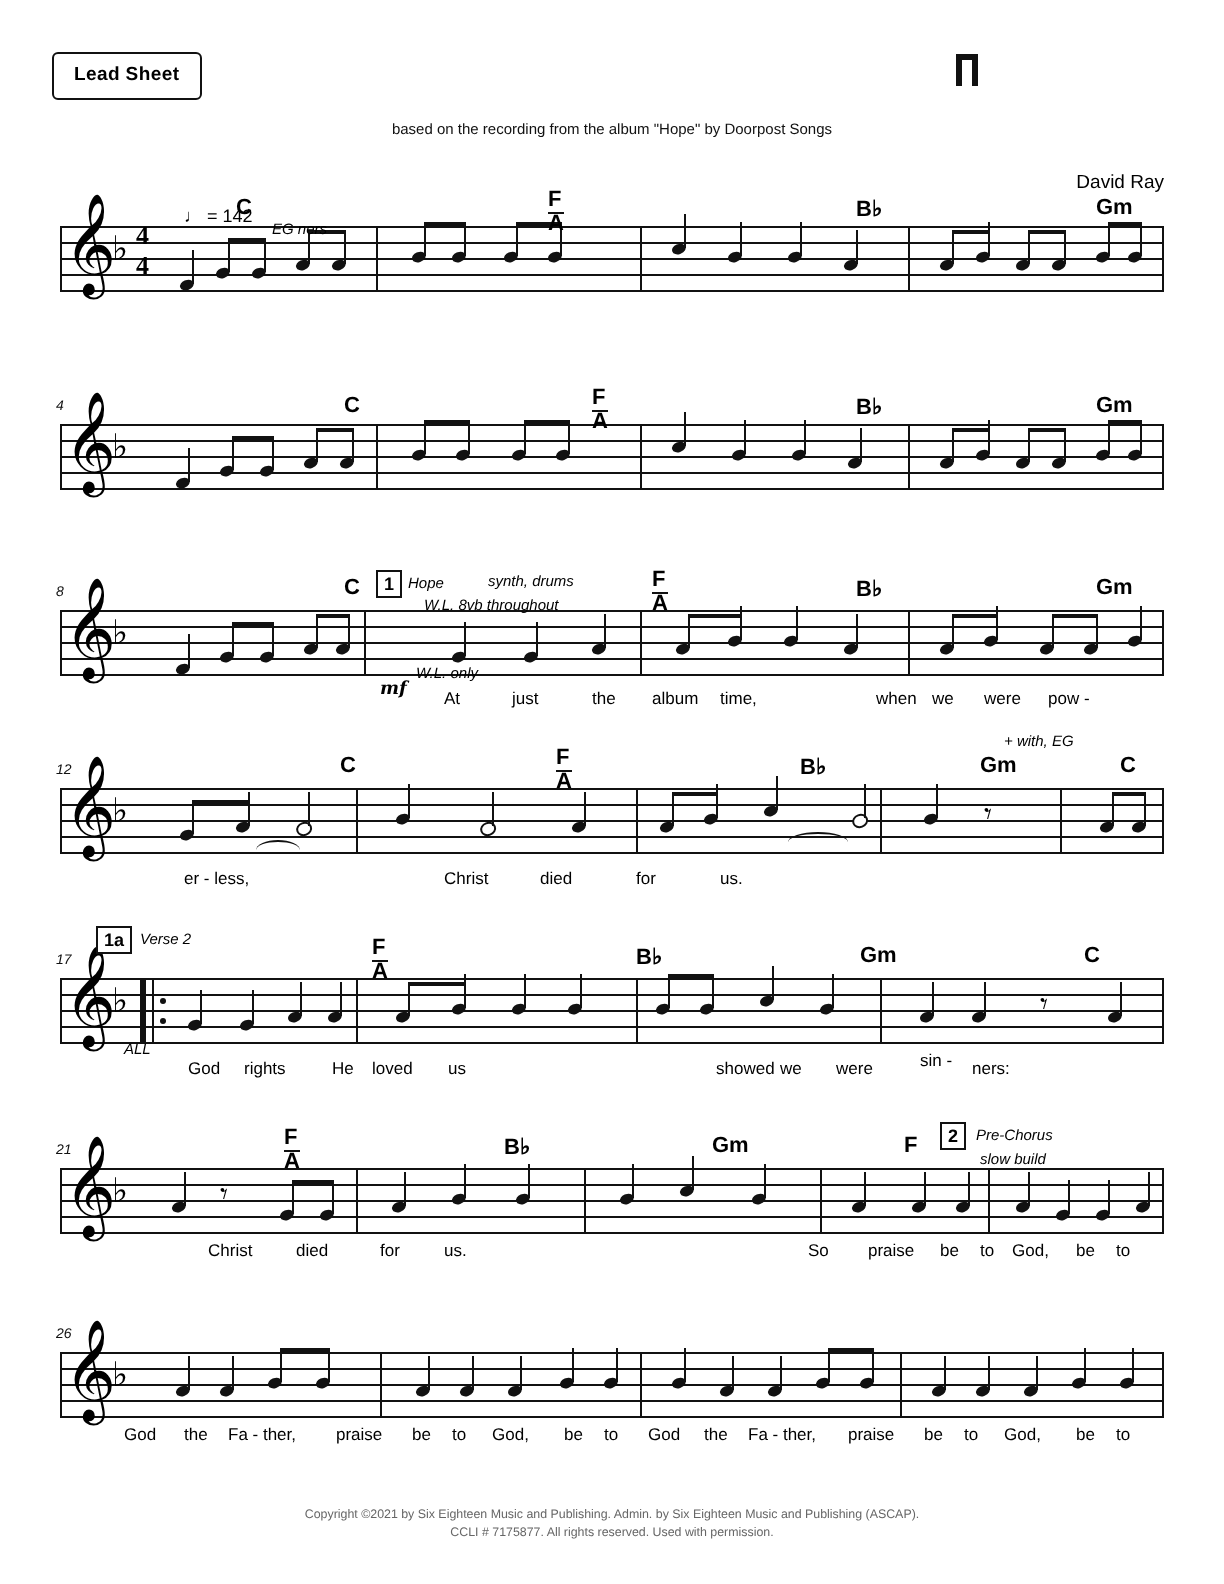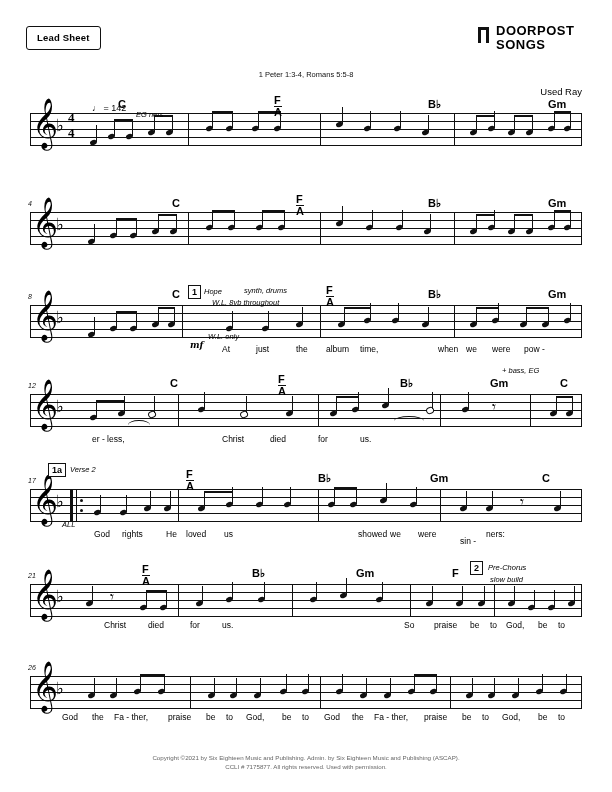--- a/index.html
+++ b/index.html
@@ -265,35 +265,31 @@
   .footer.l1 { top: 754px; }
   .footer.l2 { top: 763px; }
 </style>
 </head>
 <body>
 
 <div class="page">
 
   <div class="lead-sheet-box">Lead Sheet</div>
 
-  <div class="subtitle2">1 Peter 1:3-4, Romans 5:5-8</div>
+  <div class="subtitle1">based on the recording from the album "Hope" by Doorpost Songs</div>
 
   <div class="logo">
     <svg class="logo-mark" width="16" height="30" viewBox="0 0 16 30">
       <rect x="2" y="2" width="3" height="16" fill="#111"></rect>
       <rect x="2" y="2" width="11" height="3" fill="#111"></rect>
       <rect x="10" y="2" width="3" height="16" fill="#111"></rect>
     </svg>
-    <div class="logo-text">
-      <div>DOORPOST</div>
-      <div>SONGS</div>
-    </div>
-  </div>
-
-  <div class="composer">Used Ray</div>
+  </div>
+
+  <div class="composer">David Ray</div>
 
   <div class="staff" style="top:113px;">
     <div class="line"></div>
       <div class="line"></div>
       <div class="line"></div>
       <div class="line"></div>
       <div class="line"></div>
     <div class="clef">𝄞</div>
     <div class="keysig">♭</div>
     <div class="timesig">
@@ -571,21 +567,21 @@
     <div class="beam" style="left:526px; top:2px; width:17px;"></div>
   </div>
   <div class="chord" style="left:170px; top:377px;">C</div>
   <div class="chord" style="left:278px; top:374px;">
     <span class="slash-top">F</span>
       <span class="slash-bot">A</span>
   </div>
   <div class="chord" style="left:400px; top:377px;">B♭</div>
   <div class="chord" style="left:490px; top:377px;">Gm</div>
   <div class="chord" style="left:560px; top:377px;">C</div>
-  <div class="mark" style="left:502px; top:366px;">+ bass, EG</div>
+  <div class="mark" style="left:502px; top:366px;">+ with, EG</div>
   <div class="lyric" style="left:92px; top:434px;">er - less,</div>
   <div class="lyric" style="left:222px; top:434px;">Christ</div>
   <div class="lyric" style="left:270px; top:434px;">died</div>
   <div class="lyric" style="left:318px; top:434px;">for</div>
   <div class="lyric" style="left:360px; top:434px;">us.</div>
 
   <div class="measure-num" style="left:28px; top:477px;">17</div>
   <div class="staff" style="top:489px;">
     <div class="line"></div>
       <div class="line"></div>
@@ -654,21 +650,21 @@
   <div class="chord" style="left:542px; top:472px;">C</div>
   <div class="mark" style="left:62px; top:520px;">ALL</div>
   <div class="lyric" style="left:94px; top:529px;">God</div>
   <div class="lyric" style="left:122px; top:529px;">rights</div>
   <div class="lyric" style="left:166px; top:529px;">He</div>
   <div class="lyric" style="left:186px; top:529px;">loved</div>
   <div class="lyric" style="left:224px; top:529px;">us</div>
   <div class="lyric" style="left:358px; top:529px;">showed</div>
   <div class="lyric" style="left:390px; top:529px;">we</div>
   <div class="lyric" style="left:418px; top:529px;">were</div>
-  <div class="lyric" style="left:448px; top:536px;padding-left:12px;">sin -</div>
+  <div class="lyric" style="left:448px; top:525px;padding-left:12px;">sin -</div>
   <div class="lyric" style="left:486px; top:529px;">ners:</div>
 
   <div class="measure-num" style="left:28px; top:572px;">21</div>
   <div class="staff" style="top:584px;">
     <div class="line"></div>
       <div class="line"></div>
       <div class="line"></div>
       <div class="line"></div>
       <div class="line"></div>
     <div class="clef">𝄞</div>

